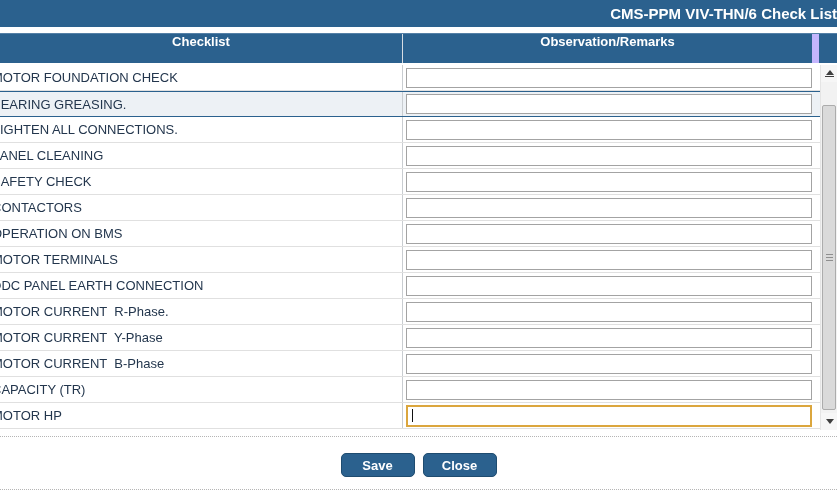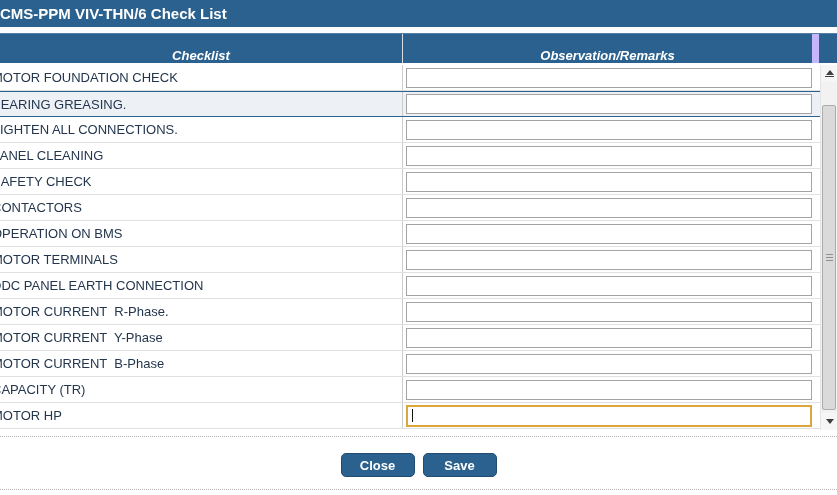--- a/index.html
+++ b/index.html
@@ -2,28 +2,28 @@
 <html><head>
 <meta charset="utf-8">
 <style>
   * { margin:0; padding:0; box-sizing:border-box; }
   html,body { width:837px; height:495px; background:#ffffff; overflow:hidden;
               font-family:"Liberation Sans", sans-serif; }
   .dialog { position:absolute; top:0; left:0; width:837px; height:495px; background:#fff; }
 
   
   .title-bar { position:absolute; top:0; left:0; width:837px; height:27px;
-               background:#2B618E; color:#fff; text-align:left;
+               background:#2B618E; color:#fff; text-align:right;
                font-size:15px; font-weight:bold; line-height:27px; }
 
   
   .table-header { position:absolute; top:33px; left:0; width:837px; height:30px;
                   background:#2B618E; border-top:1px solid #5580A6; display:flex; }
   .th { color:#fff; font-weight:bold; font-size:13px; display:flex;
-        align-items:flex-end; justify-content:center;font-style:italic; }
+        align-items:flex-start; justify-content:center; }
   .th-checklist { width:403px; border-right:1px solid #D7DDE3; }
   .th-obs { width:416px; border-right:7px solid #c4b5fd; }
   .th-scroll { flex:1; }
 
   
   .rows { position:absolute; top:65px; left:0; width:820px; }
   .row { display:flex; height:26px; border-bottom:1px solid #E0E0E0; background:#fff; }
   .row.selected { background:#EDF1F5; border-top:1px solid #2B618E;
                   border-bottom:1px solid #2B618E; }
   .cell-label { width:403px; border-right:1px solid #C9CDD1; overflow:hidden;
@@ -223,19 +223,19 @@
       <div class="grip"></div>
     </div>
     <div class="scroll-btn down">
       <div class="tri-down"></div>
     </div>
   </div>
 
   <div class="dotted-top"></div>
 
   <div class="footer-buttons">
+    <button class="btn">Save</button>
     <button class="btn">Close</button>
-    <button class="btn">Save</button>
   </div>
 
   <div class="dotted-bottom"></div>
 
 </div>
 
 </body></html>

